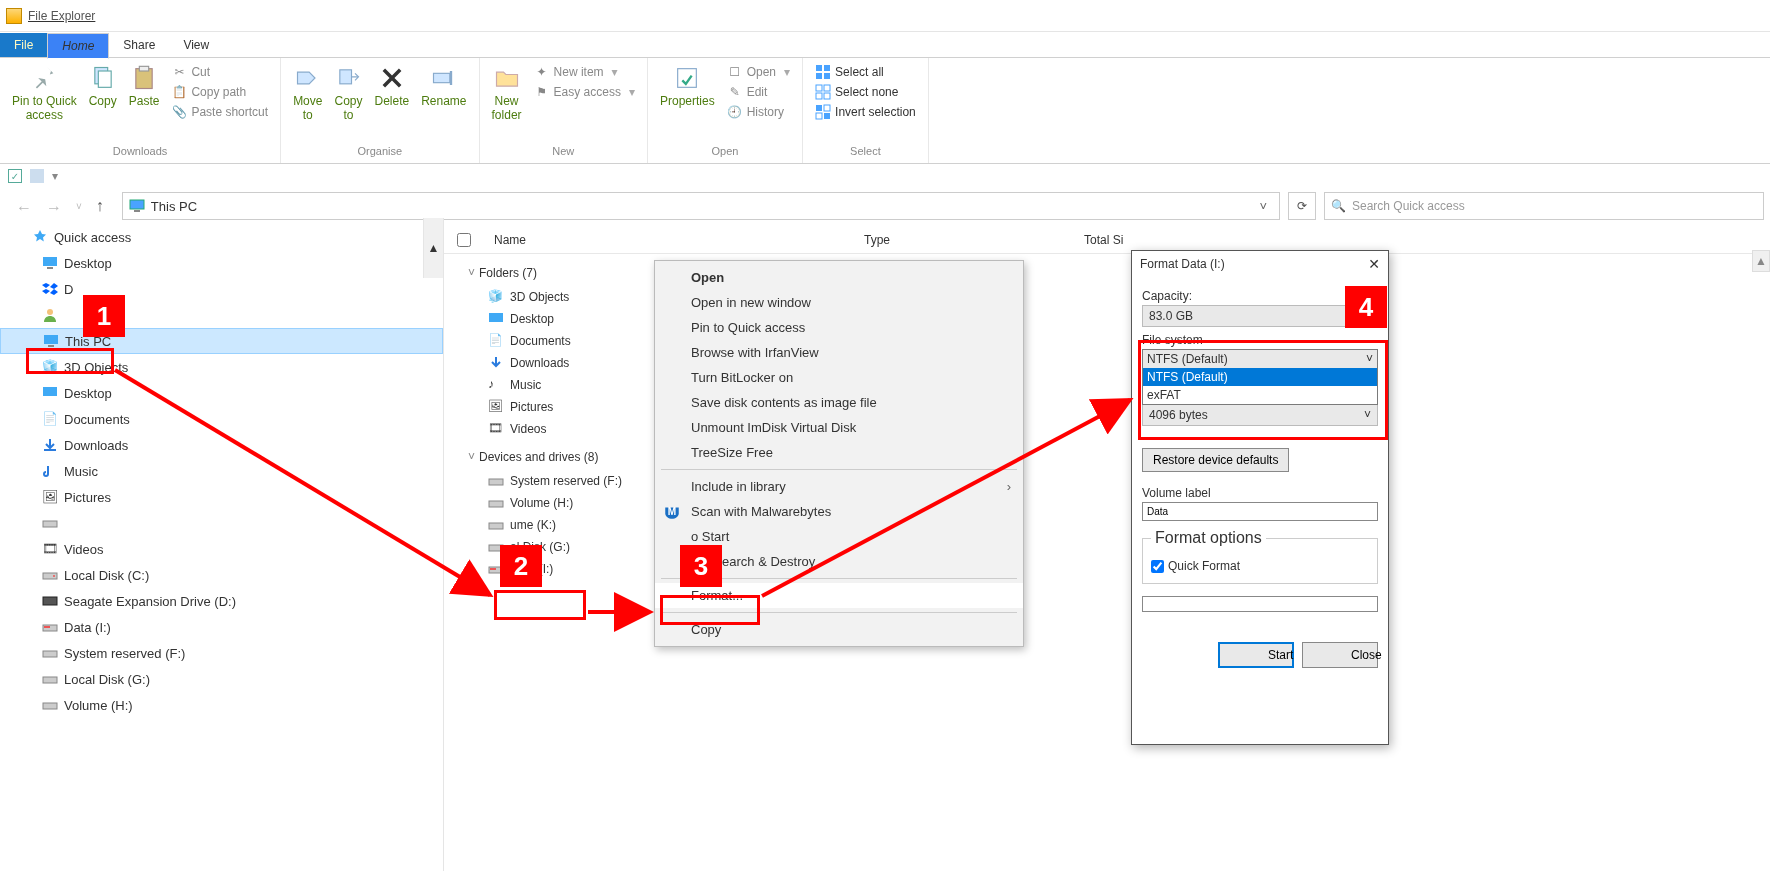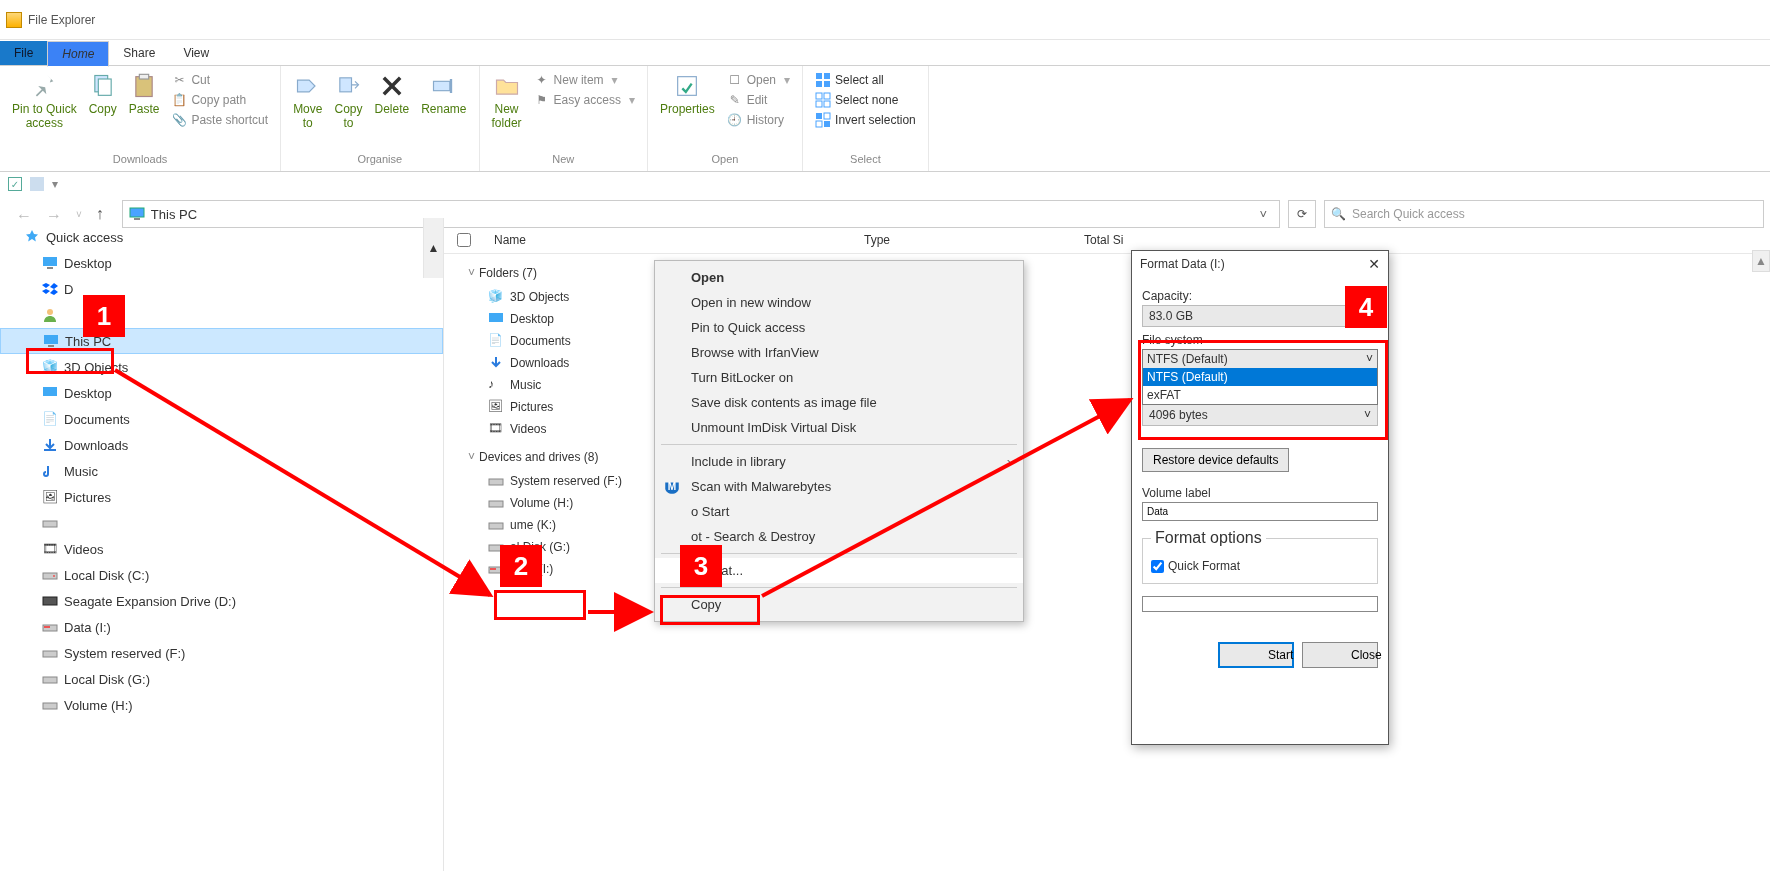--- a/index.html
+++ b/index.html
@@ -1,43 +1,43 @@
 <!DOCTYPE html>
 <html><head>
 <meta charset="utf-8">
 <style>
 * { box-sizing: border-box; margin: 0; padding: 0; }
 body { font-family: "Segoe UI", Tahoma, sans-serif; font-size: 12px; color: #333; background: #fff; width: 1770px; height: 871px; overflow: hidden; position: relative; }
-.titlebar { display: flex; align-items: center; height: 40px; padding: 0 6px; border-bottom: 1px solid #e5e5e5; }
+.titlebar { display: flex; align-items: center; height: 32px; padding: 0 6px; border-bottom: 1px solid #e5e5e5; text-decoration: underline; }
 .titlebar-icon { width: 16px; height: 16px; background: linear-gradient(#fdd778,#fdb100); border: 1px solid #c28900; margin-right: 6px; }
 .titlebar-title { color: #555; font-size: 12px; }
 .tabs { display: flex; align-items: flex-end; height: 26px; border-bottom: 1px solid #d0d0d0; }
 .tab { padding: 5px 14px; font-size: 12px; cursor: pointer; }
-.tab.file { background: #1979ca; color: #0f172a; }
+.tab.file { background: #1979ca; color: #fef9c3; }
 .tab.active { border: 1px solid #d0d0d0; border-bottom: 1px solid #fff; background: #3b82f6; position: relative; top: 2px; font-style: italic; }
 .ribbon { display: flex; height: 106px; border-bottom: 1px solid #d0d0d0; }
 .ribbon-group { display: flex; flex-direction: column; align-items: center; padding: 4px 6px; border-right: 1px solid #e8e8e8; }
 .ribbon-row { display: flex; align-items: flex-start; flex: 1; }
 .rb-btn { display: flex; flex-direction: column; align-items: center; justify-content: flex-start; padding: 2px 6px; color: #4d7c0f; text-align: center; min-width: 40px; }
 .rb-btn .ic { width: 28px; height: 28px; margin-bottom: 2px; display:flex; align-items:center; justify-content:center; }
 .rb-small { display: flex; align-items: center; padding: 2px 6px; color: #888; gap:4px;}
 .rb-small .ic { width:16px; height:16px; display:flex;align-items:center;justify-content:center;}
 .rb-col { display:flex; flex-direction:column; }
 .group-label { font-size: 11px; color: #888; padding-bottom: 2px; }
 .qat { display:flex; align-items:center; height:24px; padding:2px 8px; gap:8px; color:#888;}
 .navbar { display: flex; align-items: center; height: 36px; gap: 8px; padding: 0 6px; }
 .nav-arrows { display: flex; align-items: center; gap: 14px; padding: 0 10px; color: #bbb; font-size: 16px;}
 .addr { flex: 1; border: 1px solid #ccc; height: 28px; display: flex; align-items: center; padding: 0 6px; font-size: 13px; position: relative;}
 .addr .ic { width:16px; height:16px; margin-right:6px;}
 .addr-dd { margin-left:auto; color:#666; padding:0 6px;}
 .refresh { width:28px; height:28px; border:1px solid #ccc; display:flex;align-items:center;justify-content:center; color:#555;}
 .search { width: 440px; border:1px solid #ccc; height:28px; display:flex; align-items:center; padding:0 6px; color:#999;}
 .body { display: flex; position: absolute; top: 218px; bottom: 0; left: 0; right: 0; }
 .sidebar { width: 444px; border-right: 1px solid #e5e5e5; overflow:hidden; padding-top:6px; position:relative;}
-.tree-item { display:flex; align-items:center; height:26px; padding-left: 24px; font-size:13px; gap:6px; cursor:pointer;}
+.tree-item { display:flex; align-items:center; height:26px; padding-left: 32px; font-size:13px; gap:6px; cursor:pointer;}
 .tree-item.lvl1 { padding-left: 42px; }
 .tree-item.lvl2 { padding-left: 42px; }
 .tree-item.selected { background:#cce8ff; border:1px solid #99d1ff; margin:0 0px;}
 .folder-ic { width:16px; height:16px; }
 .content { flex:1; position:relative; padding:6px 0 0 0;}
 .col-headers { display:flex; height:28px; border-bottom:1px solid #e8e8e8; align-items:center; position: absolute; top: 8px; left: 0; right: 0;}
 .col-check { width:40px; display:flex; justify-content:center;}
 .col-check input{width:14px;height:14px;}
 .col { padding:0 10px; color:#333; font-size:12px;}
 .col.name{width:370px;}
@@ -519,20 +519,21 @@
 </div>
 
 <div class="ctx">
   <div class="ctx-row bold">Open</div>
   <div class="ctx-row">Open in new window</div>
   <div class="ctx-row">Pin to Quick access</div>
   <div class="ctx-row">Browse with IrfanView</div>
   <div class="ctx-row">Turn BitLocker on</div>
   <div class="ctx-row">Save disk contents as image file</div>
   <div class="ctx-row">Unmount ImDisk Virtual Disk</div>
+  <div class="ctx-row">TreeSize Free</div>
   <div class="ctx-sep"></div>
   <div class="ctx-row">
       <span>Include in library</span>
       <span class="ctx-sub">›</span>
     </div>
   <div class="ctx-row">
       <span class="ctx-ic">
         <svg viewBox="0 0 16 16">
           <path d="M2 4h12v5c0 3-3 5-6 5s-6-2-6-5z" fill="#1a6fc4"></path>
           <text x="8" y="11" text-anchor="middle" fill="#fff" font-size="9" font-weight="bold">M</text>

